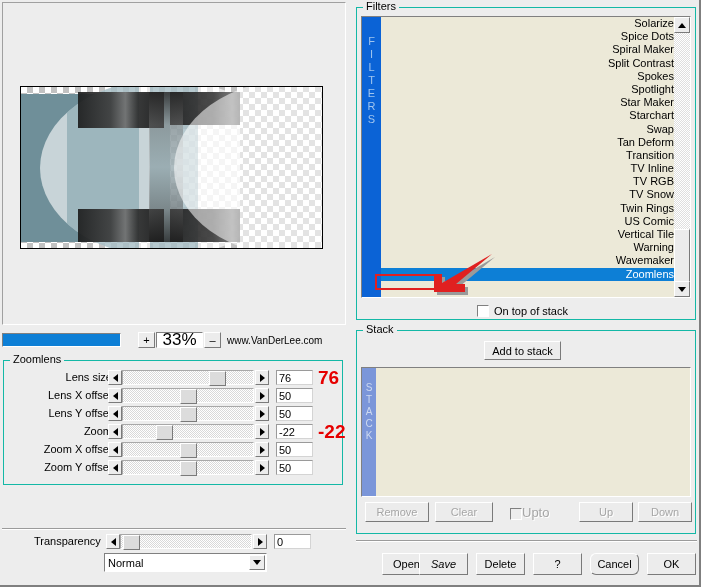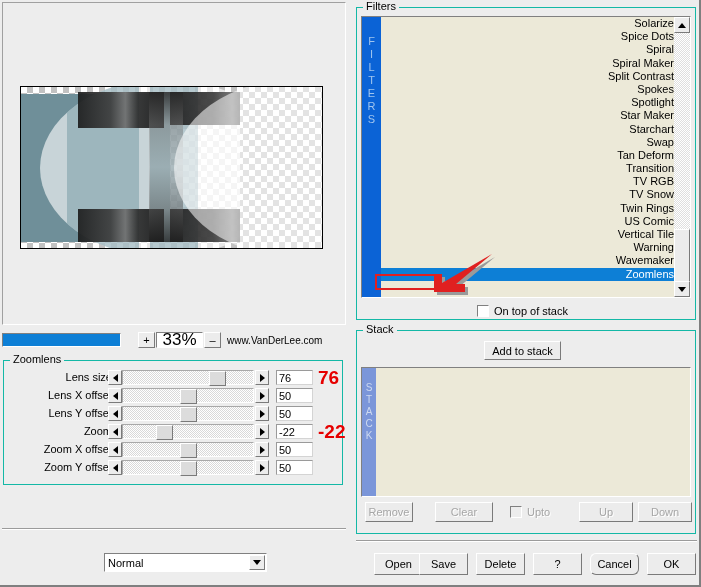--- a/index.html
+++ b/index.html
@@ -353,21 +353,21 @@
     display:flex; flex-direction:column; align-items:center;
     padding-top:14px; line-height:12px;
     box-sizing:border-box;
   }
   #stack-list { flex:1 1 auto; background:#ece9d8; }
   .stack-btn {
     position:absolute; top:171px; height:20px;
   }
   #upto-row {
     position:absolute; left:153px; top:175px; height:14px;
-    display:flex; align-items:flex-start; gap:5px; font-size:11px; color:#a6a6a6;
+    display:flex; align-items:flex-end; font-size:13px; color:#a6a6a6;
     text-shadow:1px 1px 0 #ffffff;
   }
 
   
   #bottom-divider {
     position:absolute; left:356px; top:540px; width:341px; height:2px;
     border-top:1px solid #9b9b9b; border-bottom:1px solid #ffffff;
     box-sizing:border-box;
   }
   .dlg-btn { position:absolute; top:553px; height:22px; width:49px; }
@@ -486,20 +486,33 @@
           </div>
           <div class="spin-right">
             <span class="tri tri-r"></span>
           </div>
           <div class="param-field">50</div>
         </div>
       </div>
   </div>
 
   <div id="left-divider"></div>
+  <div id="transparency-row">
+    <div id="transparency-label">Transparency</div>
+    <div class="spin-left">
+        <span class="tri tri-l"></span>
+      </div>
+    <div class="slider-track">
+      <div class="slider-thumb" id="transparency-thumb" style="left: 2px;"></div>
+    </div>
+    <div class="spin-right">
+        <span class="tri tri-r"></span>
+      </div>
+    <div class="param-field">0</div>
+  </div>
   <div id="blend-select">
     <span>Normal</span>
     <span id="blend-arrow">
         <span class="tri-d"></span>
       </span>
   </div>
 
   <div class="groupbox" id="filters-group">
     <div class="gb-title">Filters</div>
     <div id="filters-listwrap">
@@ -508,30 +521,30 @@
           <span>I</span>
           <span>L</span>
           <span>T</span>
           <span>E</span>
           <span>R</span>
           <span>S</span>
         </div>
       <div id="filters-list">
           <div class="filter-item">Solarize</div>
           <div class="filter-item">Spice Dots</div>
-          <div class="filter-item">Spiral</div>
           <div class="filter-item">Spiral Maker</div>
           <div class="filter-item">Split Contrast</div>
           <div class="filter-item">Spokes</div>
           <div class="filter-item">Spotlight</div>
           <div class="filter-item">Star Maker</div>
           <div class="filter-item">Starchart</div>
           <div class="filter-item">Swap</div>
           <div class="filter-item">Tan Deform</div>
           <div class="filter-item">Transition</div>
+          <div class="filter-item">TV Inline</div>
           <div class="filter-item">TV RGB</div>
           <div class="filter-item">TV Snow</div>
           <div class="filter-item">Twin Rings</div>
           <div class="filter-item">US Comic</div>
           <div class="filter-item">Vertical Tile</div>
           <div class="filter-item">Warning</div>
           <div class="filter-item">Wavemaker</div>
           <div class="filter-item selected">Zoomlens</div>
         </div>
       <div id="filters-scroll">
@@ -564,31 +577,31 @@
     <div id="stack-listwrap">
       <div id="stack-sidebar">
           <span>S</span>
           <span>T</span>
           <span>A</span>
           <span>C</span>
           <span>K</span>
         </div>
       <div id="stack-list"></div>
     </div>
-    <div class="btn disabled stack-btn" style="left:8px;width:48px;">Remove</div>
+    <div class="btn disabled stack-btn" style="left:8px;width:64px;">Remove</div>
     <div class="btn disabled stack-btn" style="left:78px;width:58px;">Clear</div>
     <div id="upto-row">
       <span class="checkbox disabled"></span>
       <span>Upto</span>
     </div>
     <div class="btn disabled stack-btn" style="left:222px;width:54px;">Up</div>
     <div class="btn disabled stack-btn" style="left:281px;width:54px;">Down</div>
   </div>
 
   <div id="bottom-divider"></div>
-  <div class="btn dlg-btn" style="left:374px;">Open</div>
-  <div class="btn dlg-btn" style="left:419px;">Save</div>
+  <div class="btn dlg-btn" style="left:382px;">Open</div>
+  <div class="btn dlg-btn" style="left:419px;font-style:italic;">Save</div>
   <div class="btn dlg-btn" style="left:476px;">Delete</div>
   <div class="btn dlg-btn" style="left:533px;">?</div>
   <div class="btn dlg-btn" style="left:590px;border-radius:6px;">Cancel</div>
   <div class="btn dlg-btn" style="left:647px;">OK</div>
 
 </div>
 
 </body></html>

